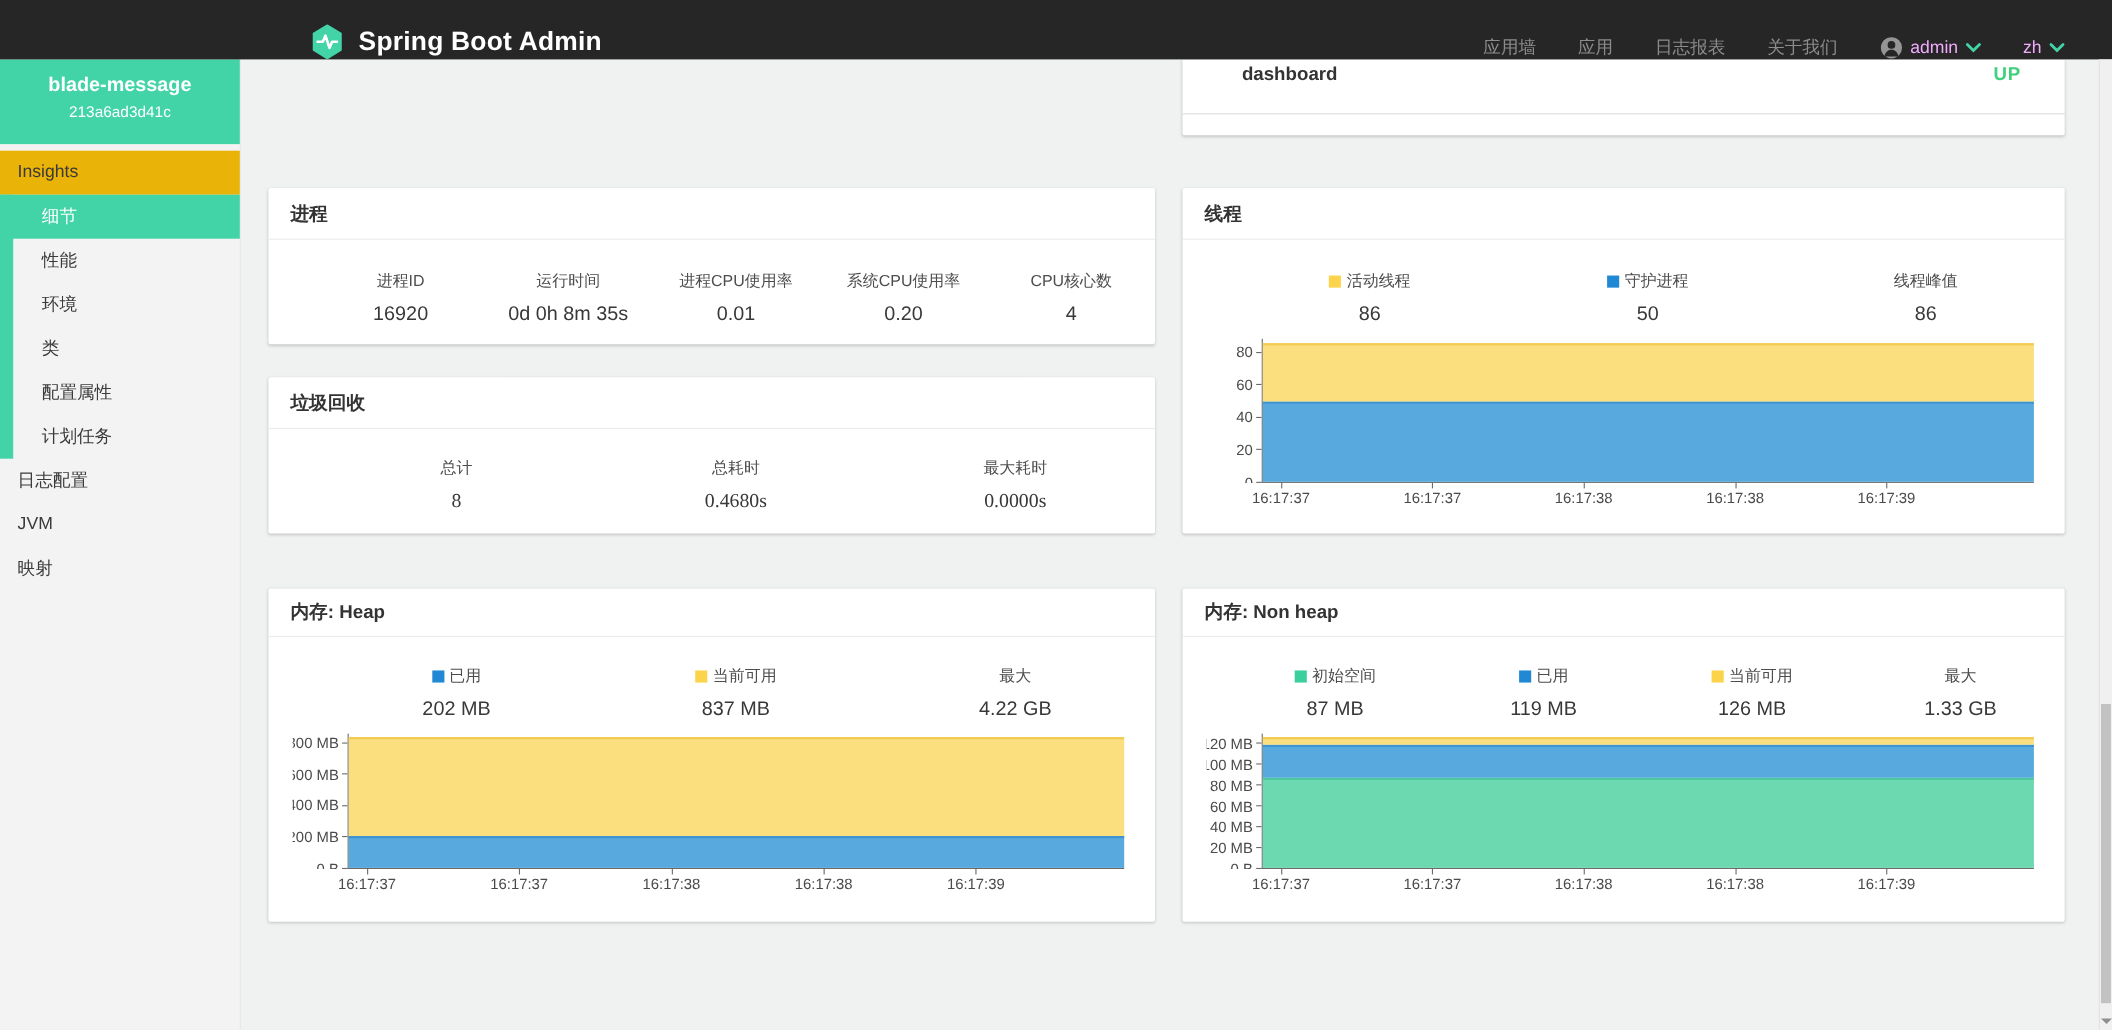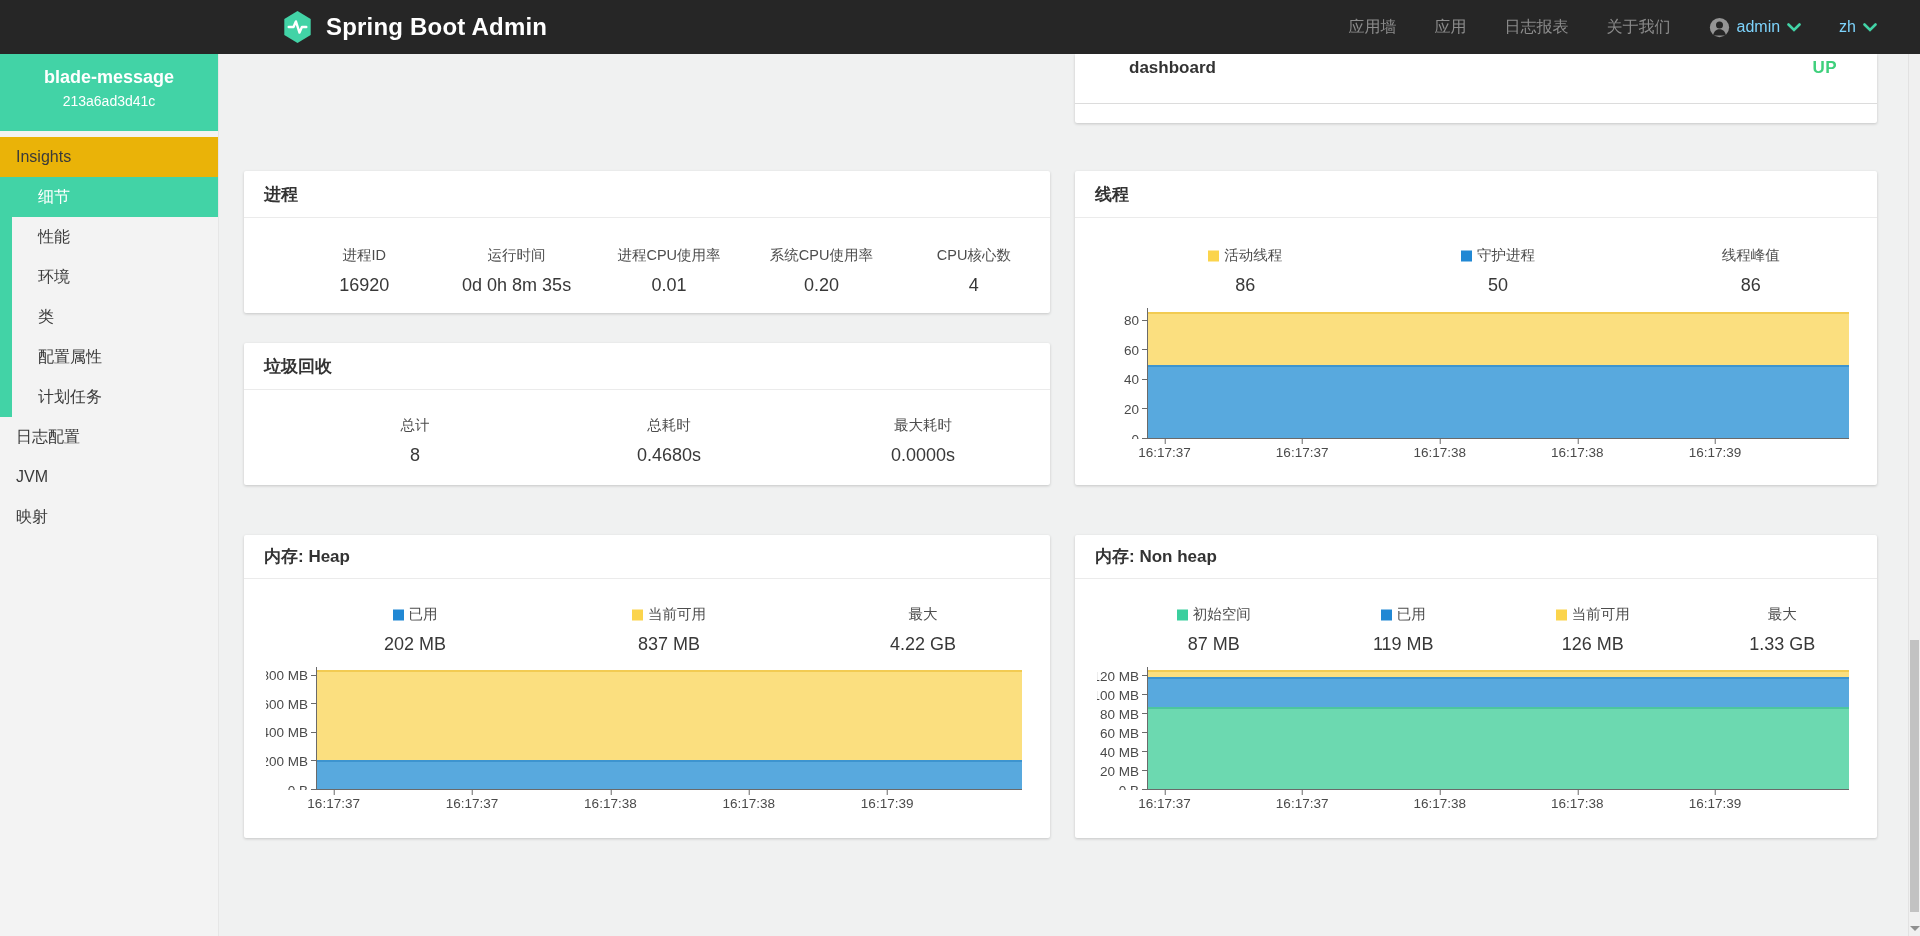--- a/index.html
+++ b/index.html
@@ -7,29 +7,29 @@
   body {
     position:relative;
     font-family:"Liberation Sans", sans-serif;
     background:#f0f1f1;
     color:#333;
   }
 
   
   .navbar {
     position:absolute; left:0; top:0; width:1920px; height:54px;
-    background:#262626; display:flex; align-items:center;
+    background:#262626; display:flex; align-items:flex-end;
     padding:0 43px 0 283px; z-index:20;
   }
   .brand { display:flex; align-items:center; gap:14px; cursor:pointer; }
   .brand-title { color:#fff; font-size:24px; font-weight:bold; letter-spacing:.2px; }
   .nav-right { margin-left:auto; display:flex; align-items:center; gap:38px; }
   .nav-link { color:#8c8c8c; font-size:16px; cursor:pointer; }
   .nav-drop { display:flex; align-items:center; gap:7px; cursor:pointer; }
-  .nav-drop .drop-label { color:#7dd3fc; font-size:16px; }
+  .nav-drop .drop-label { color:#f0abfc; font-size:16px; }
 
   
   .sidebar {
     position:absolute; left:0; top:54px; bottom:0; width:219px;
     background:#f3f3f3; border-right:1px solid #e6e6e6; z-index:10;
   }
   .side-header {
     height:77px; background:#42d3a6; color:#fff; text-align:center;
     padding-top:13px; cursor:pointer;
   }
@@ -55,21 +55,21 @@
   }
   .card-header.small { height:44px; }
 
   #card-status { left:1075px; top:54px; width:802px; height:69px; border-radius:0 0 2px 2px; }
   .status-row { position:relative; height:50px; border-bottom:1px solid #dcdcdc; }
   .status-title { position:absolute; left:54px; top:4px; font-size:17px; font-weight:bold; color:#333; }
   .status-up { position:absolute; right:40px; top:4px; font-size:17px; font-weight:bold; color:#3fd07c; letter-spacing:.5px; }
 
   #card-process { left:244px; top:171px; width:806px; height:142px; }
   #card-threads { left:1075px; top:171px; width:802px; height:314px; }
-  #card-gc      { left:244px; top:343px; width:806px; height:142px; }
+  #card-gc      { left:244px; top:343px; width:806px; height:142px;font-family:Liberation Serif, serif; }
   #card-heap    { left:244px; top:535px; width:806px; height:303px; }
   #card-nonheap { left:1075px; top:535px; width:802px; height:303px; }
 
   .stat-row { display:flex;margin-left:44px; }
   .stat-row.pad-lg { padding-top:28px; }
   .stat-row.pad-md { padding-top:26px; }
   .stat-cell { flex:1; text-align:center; }
   .stat-label { display:flex; align-items:center; justify-content:center; font-size:14.5px; color:#4d4d4d; }
   .swatch { display:inline-block; width:11px; height:11px; margin-right:5px; transform:translateY(.5px); }
   .stat-value { margin-top:10px; font-size:18px; color:#383838; }

